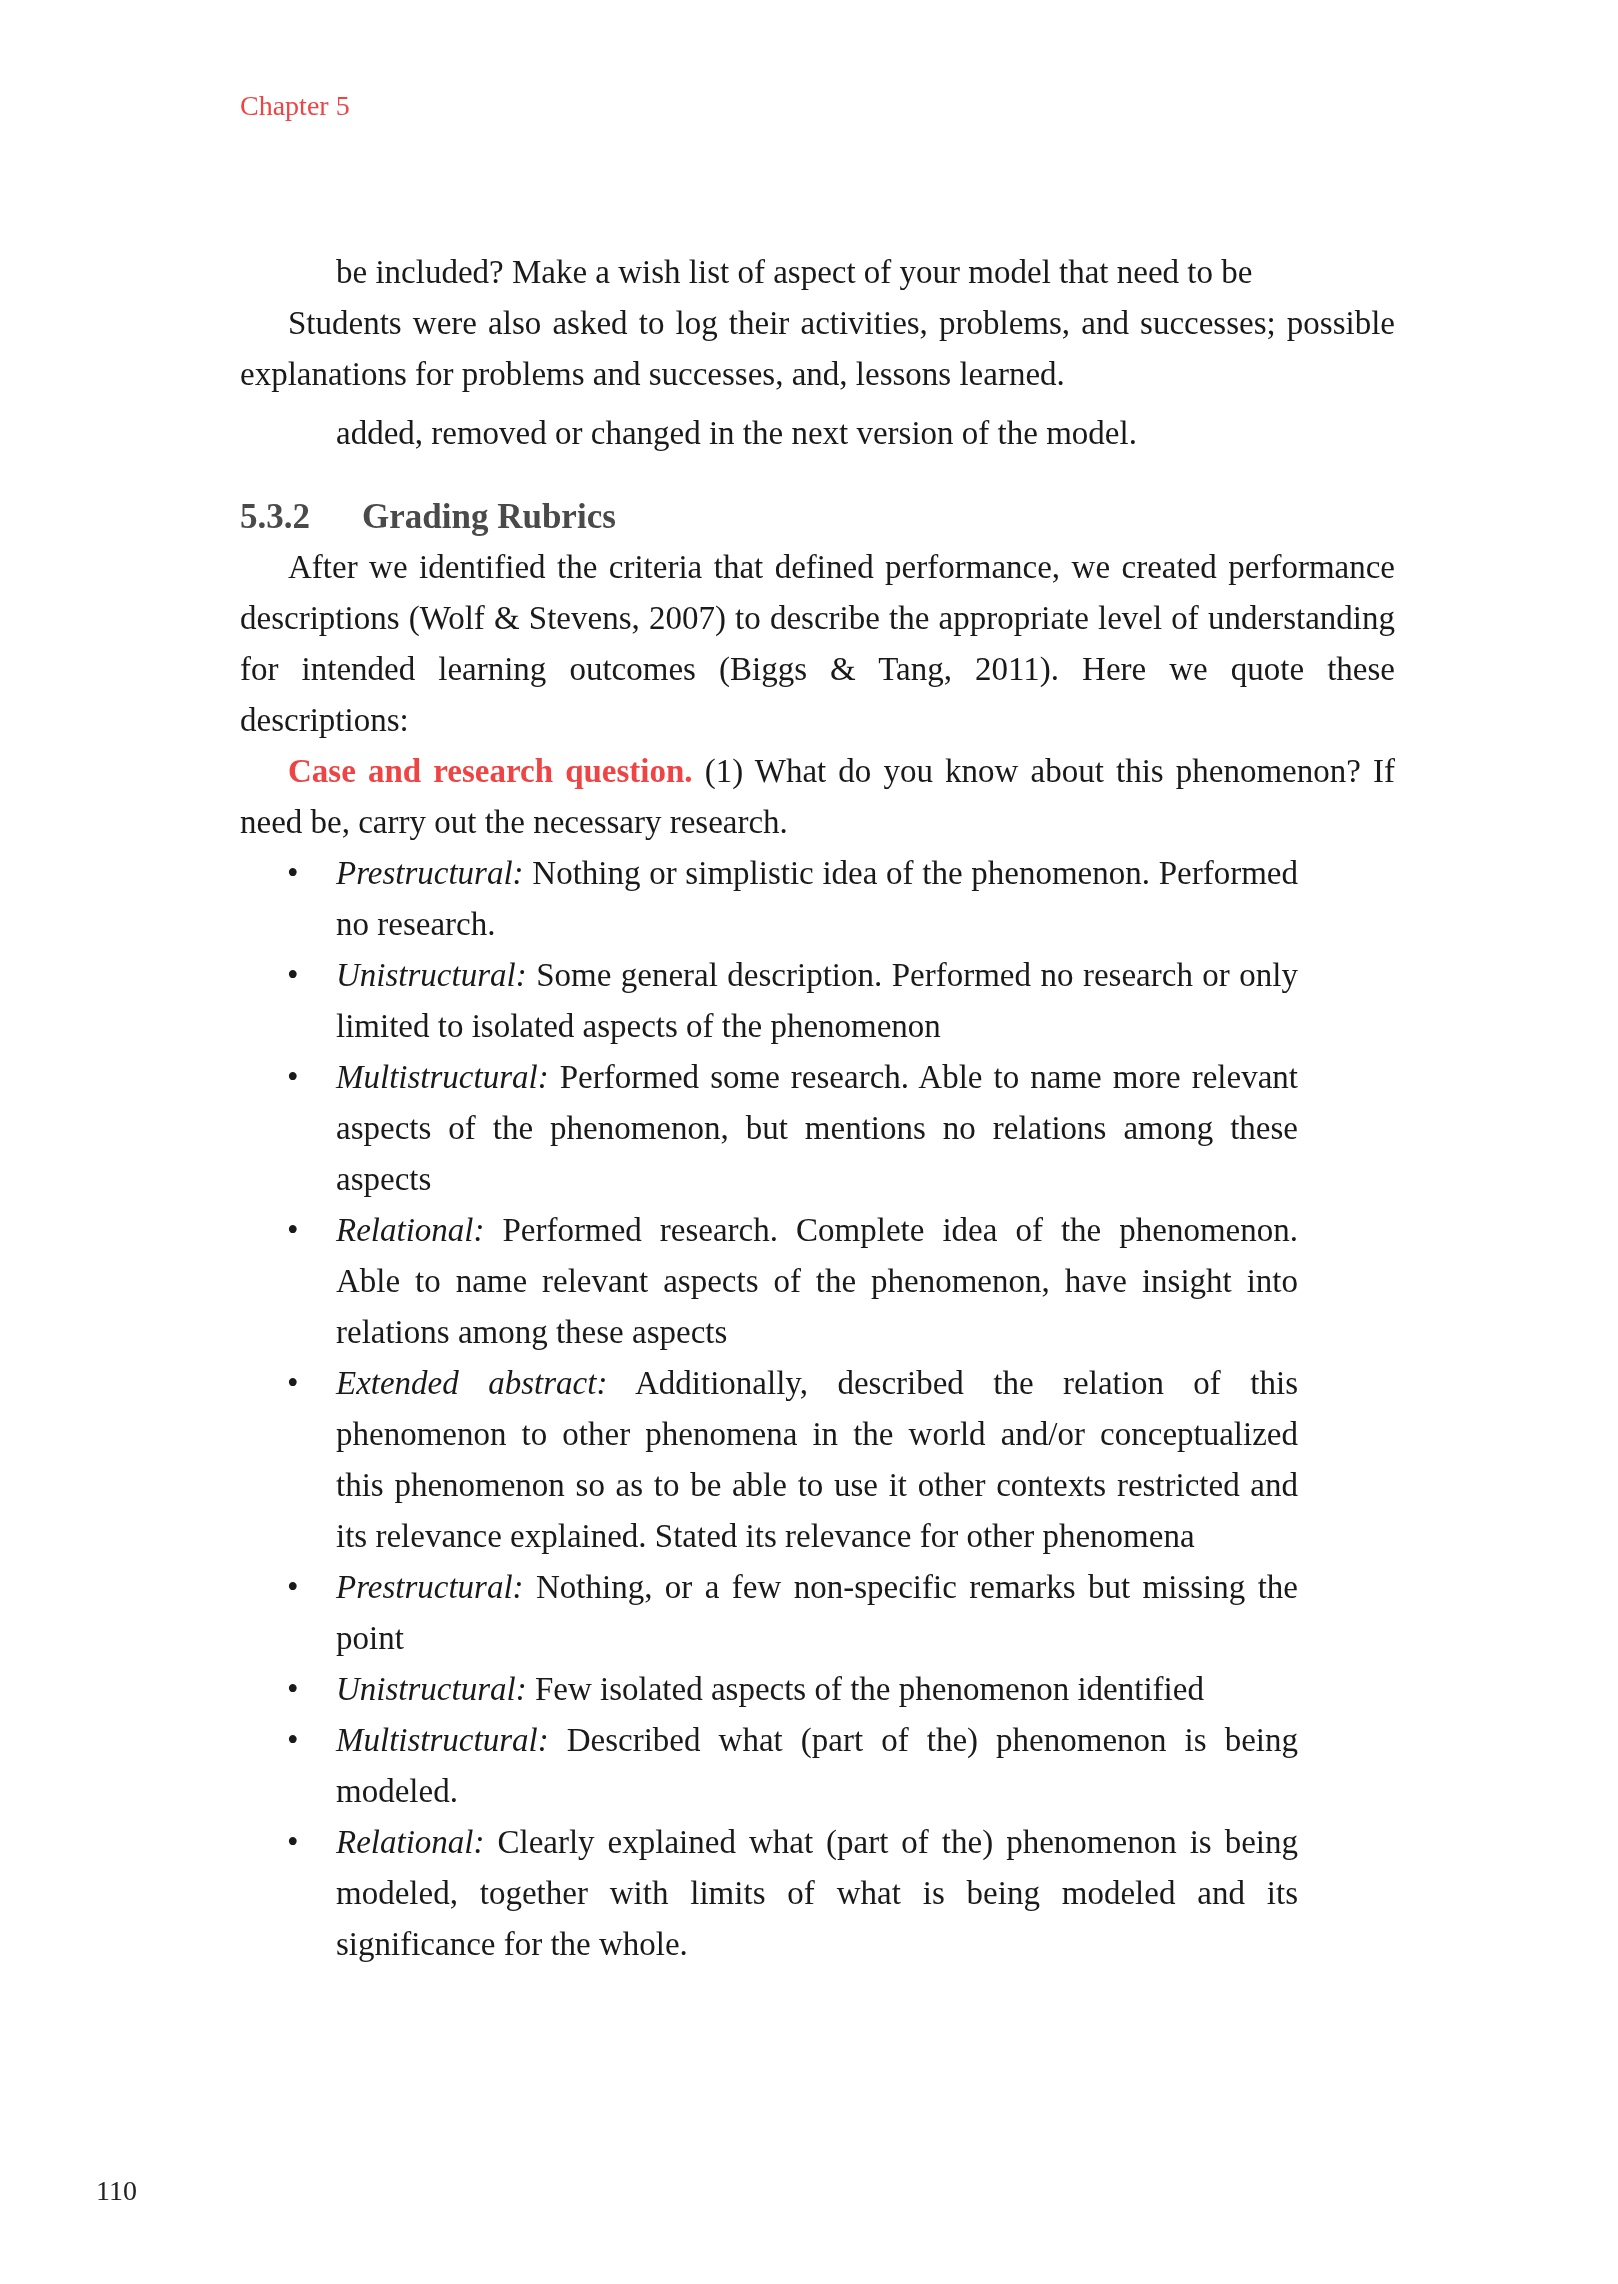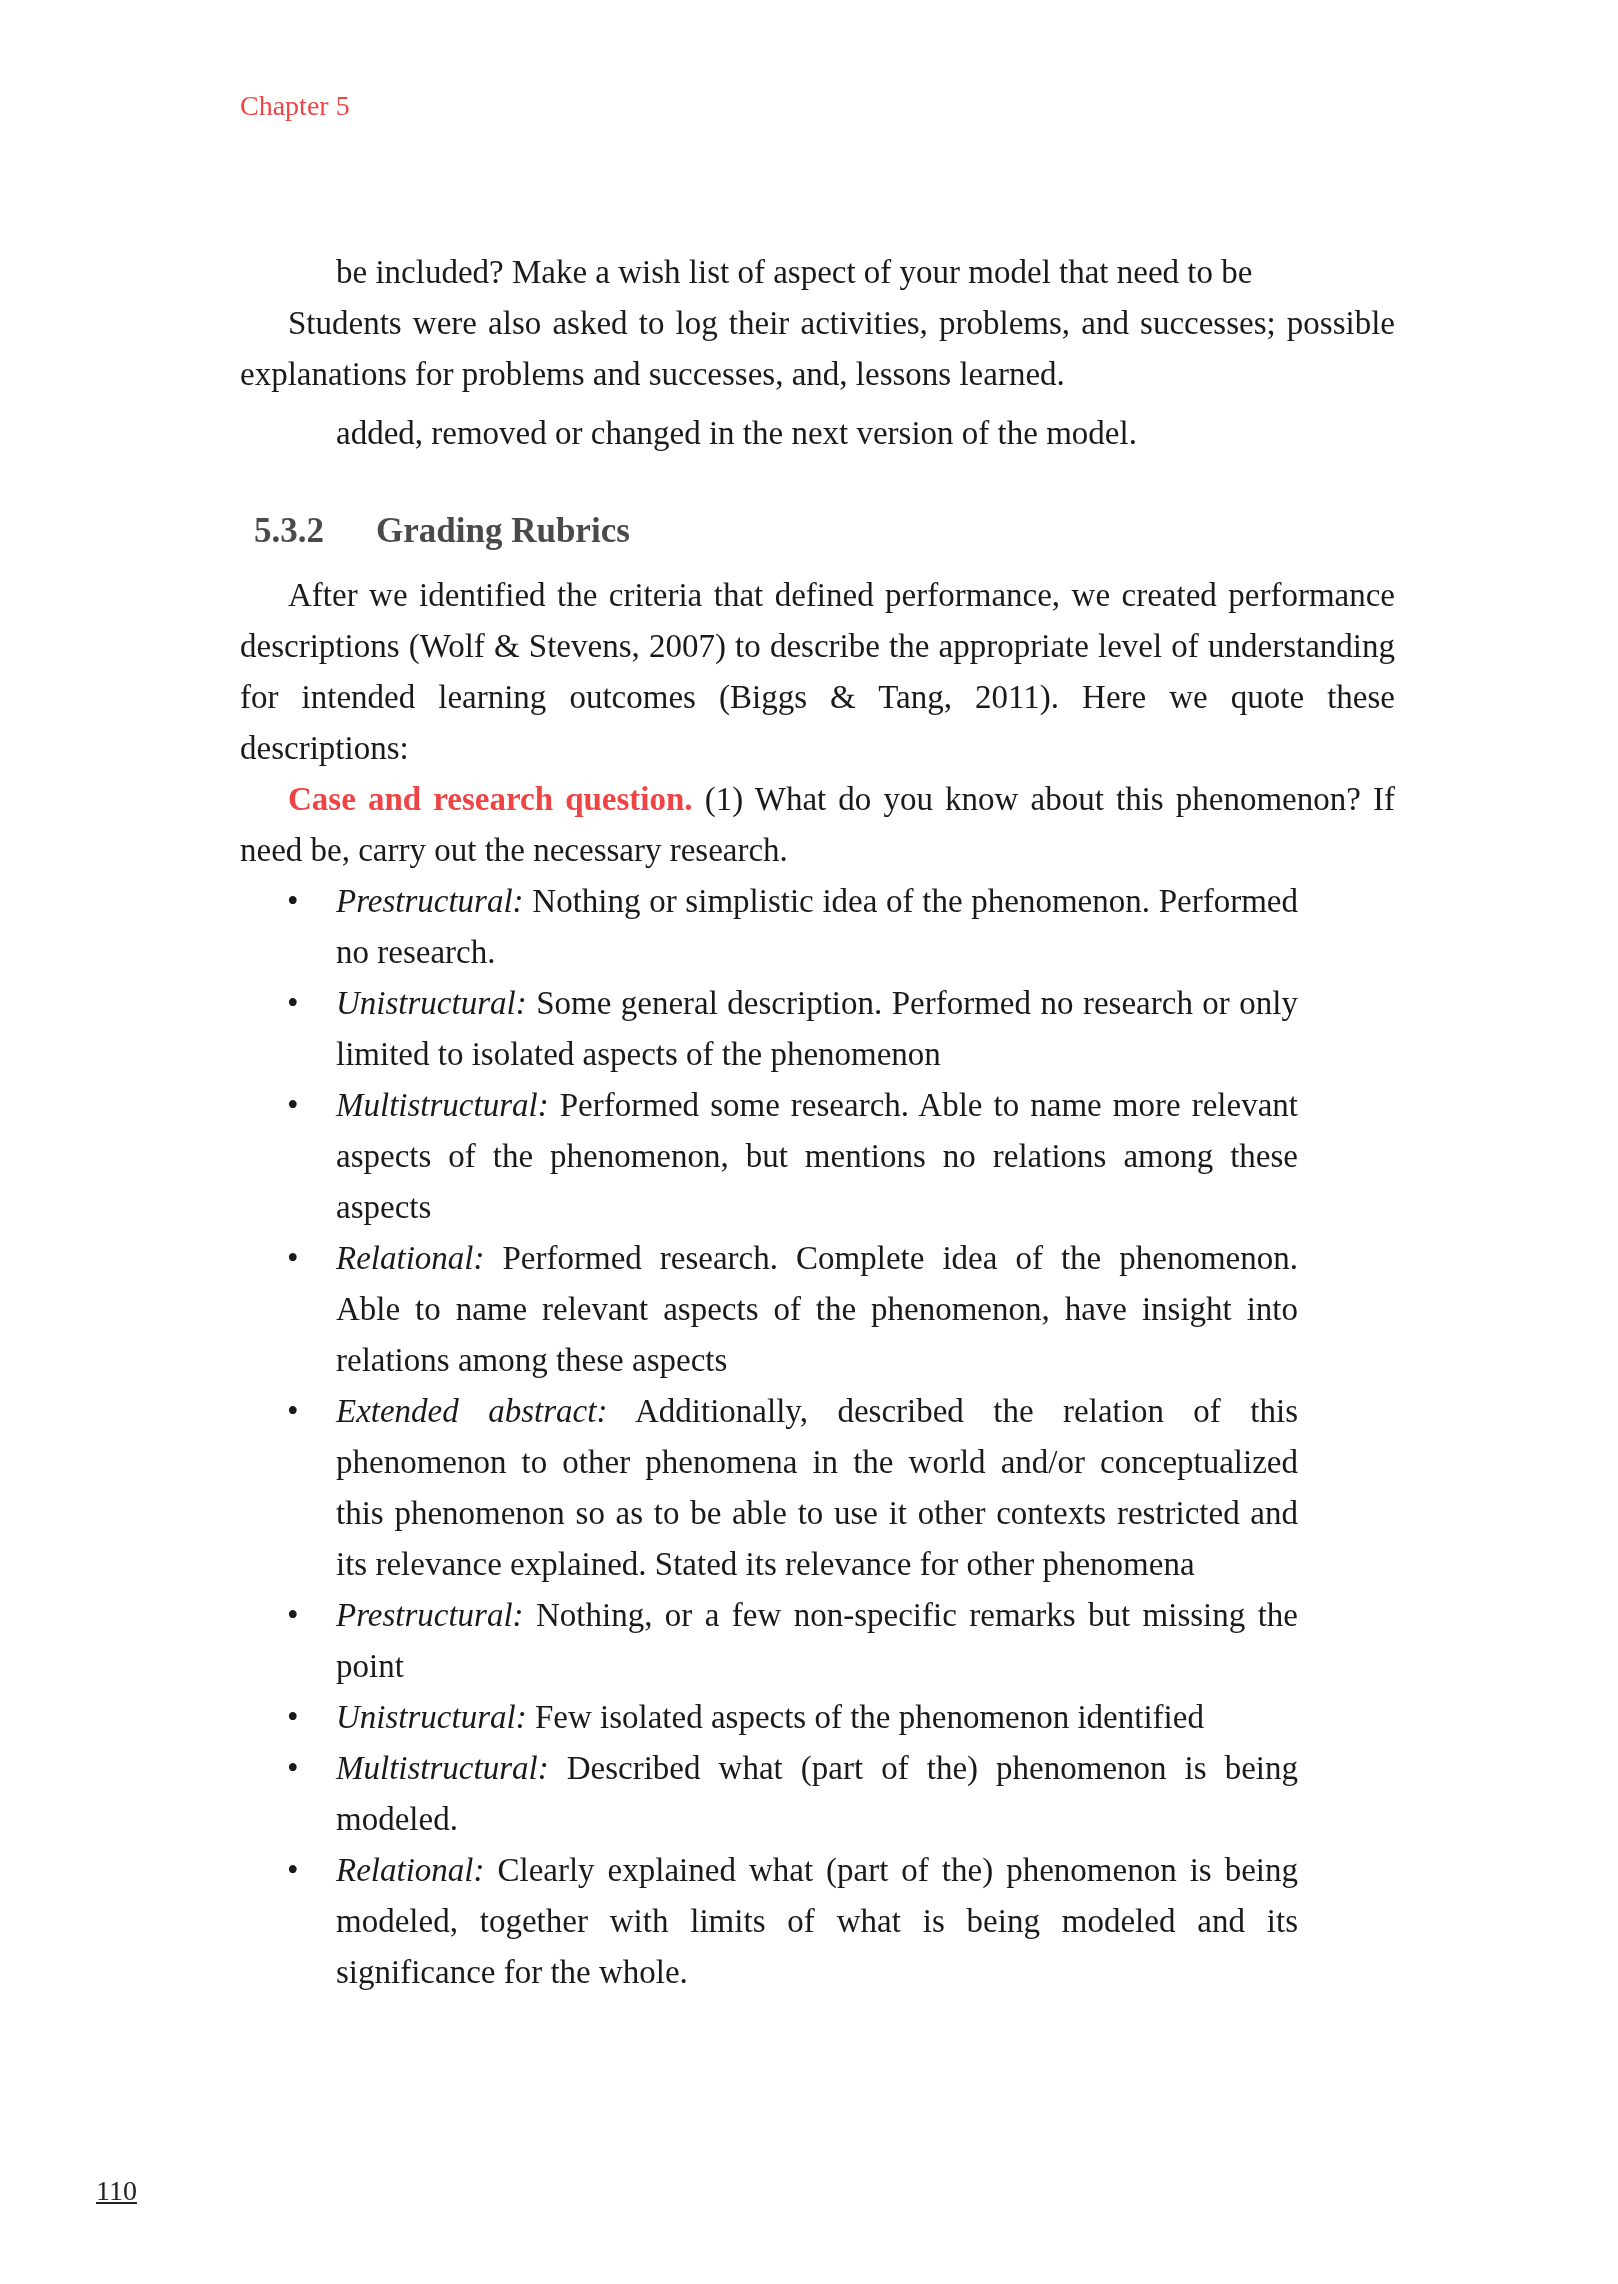--- a/index.html
+++ b/index.html
@@ -1,24 +1,24 @@
 <!DOCTYPE html>
 <html style="font-size:12px"><head>
 <meta charset="utf-8">
 <style>
   html, body { margin:0; padding:0; background:#ffffff; }
   body { width:1619px; height:2284px; position:relative; overflow:hidden;
          font-family:"Liberation Serif", "DejaVu Serif", serif; color:#1a1a1a; }
   .running-head { position:absolute; left:240px; top:90px; font-size:28px; color:#ef4444; }
-  .page-number { position:absolute; left:96px; top:2175px; font-size:28px; color:#222;text-decoration:underline; }
+  .page-number { position:absolute; left:96px; top:2175px; font-size:28px; color:#222; }
   .text { position:absolute; left:240px; width:1155px; font-size:33px; line-height:51px; }
   .block { text-align:justify; text-align-last:left; margin:0; }
   .indent-block { margin-left:96px; width:962px;margin-top:8px; }
   .para { text-indent:48px; }
-  .heading { font-weight:bold; color:#4a4a4a; font-size:35px; margin:14px; line-height:51px; }
+  .heading { font-weight:bold; color:#4a4a4a; font-size:35px; margin:0; line-height:51px; }
   .heading .num { display:inline-block; width:122px; }
   .runin { font-weight:bold; color:#ef4444; }
   ul.rubric { list-style:none; margin:0; padding:0; }
   ul.rubric li { position:relative; margin-left:96px; width:962px; text-align:justify; text-align-last:left; }
   ul.rubric li .bullet { position:absolute; left:-49px; top:0; }
   .q2 { margin-left:48px; }
   em { font-style:italic; }
 </style>
 </head>
 <body>

